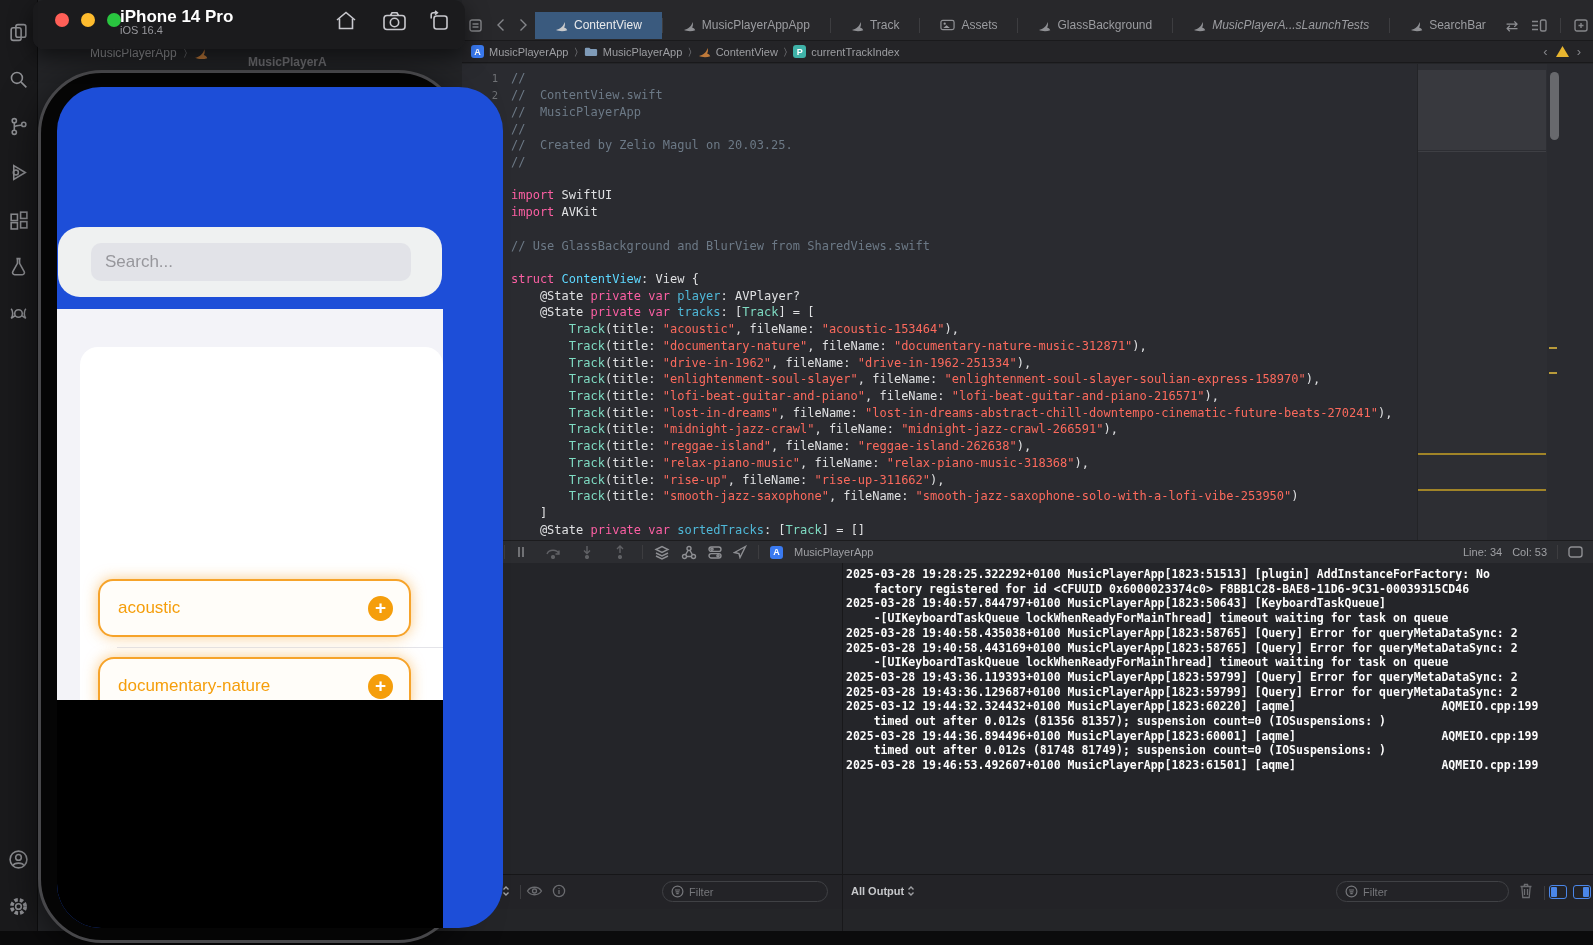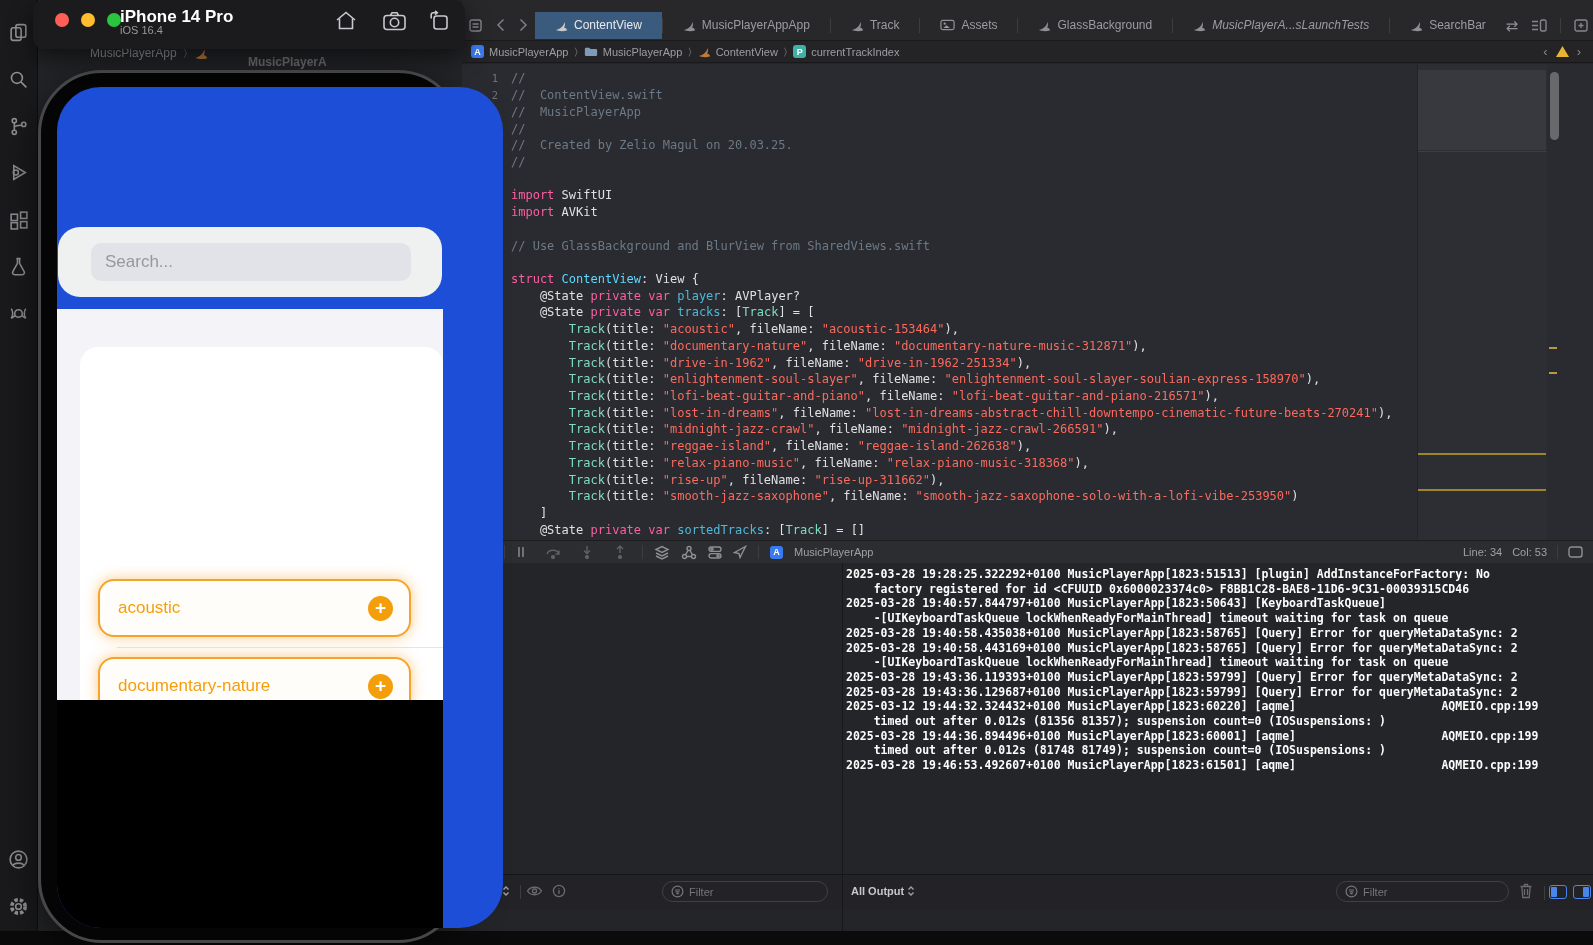--- a/index.html
+++ b/index.html
@@ -611,21 +611,21 @@
   <div class="abs phone">
     <div class="screen">
       <div class="searchcard">
         <div class="searchfield">
             <span>Search...</span>
           </div>
       </div>
       <div class="listsec">
         <div class="listcard"></div>
         <div id="tracklist">
-            <div class="trackrow" style="top: 270px;">
+            <div class="trackrow" style="top: 270px; border-radius: 15px;">
               <span class="t">acoustic</span>
               <span class="pluscirc">+</span>
             </div>
             <div class="rowdiv" style="top: 338.25px;"></div>
             <div class="trackrow" style="top: 348.25px;">
               <span class="t">documentary-nature</span>
               <span class="pluscirc">+</span>
             </div>
           </div>
       </div>

